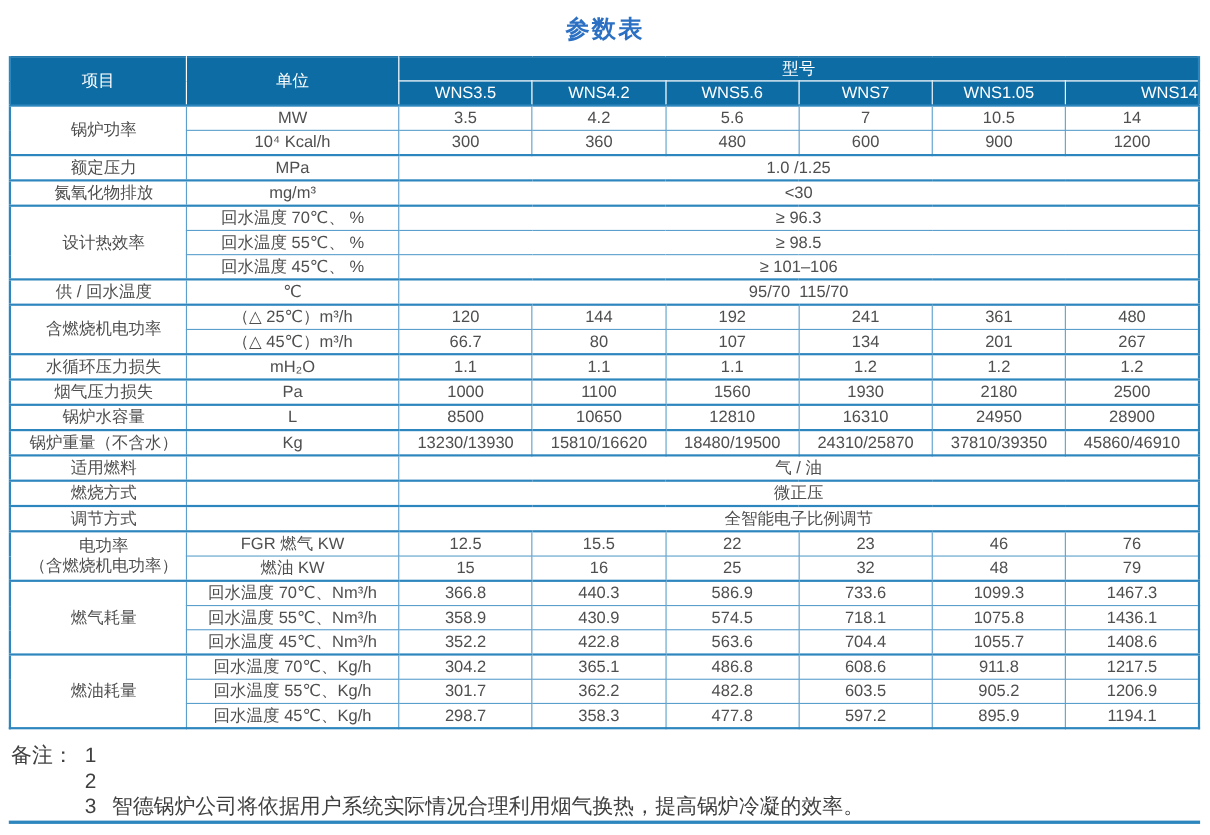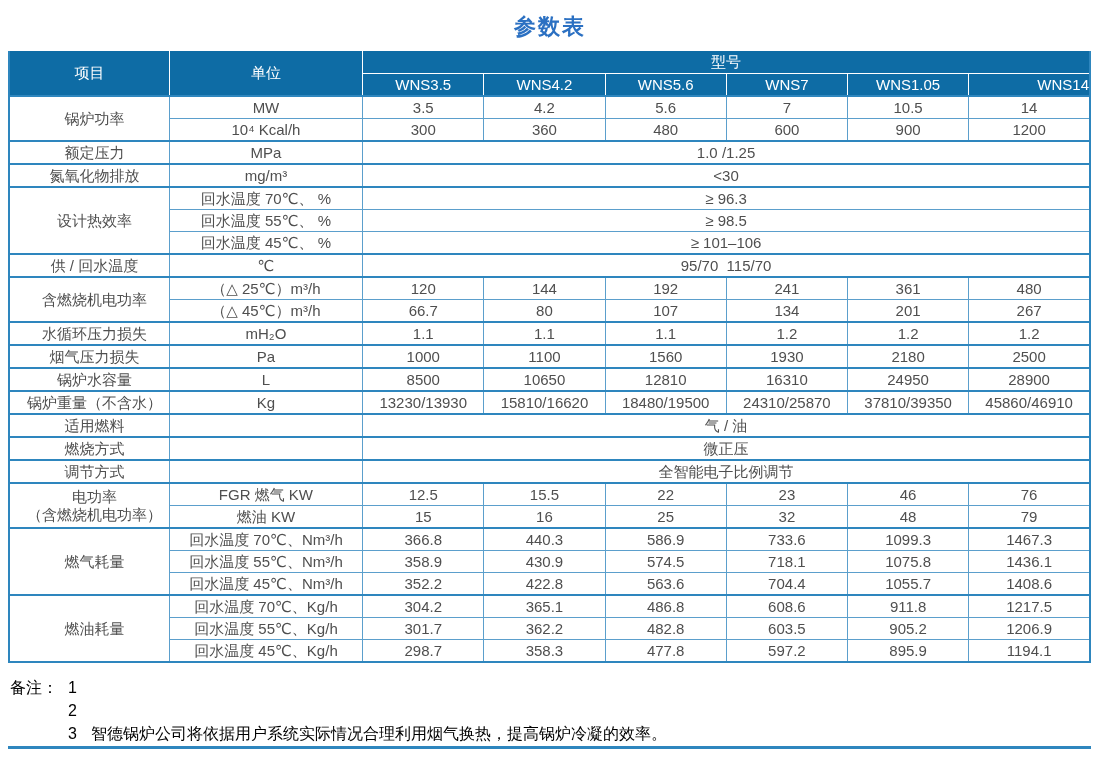--- a/index.html
+++ b/index.html
@@ -40,21 +40,21 @@
     height:21px;padding:0 2px;
     text-align:center;
     white-space:pre-wrap;
     background:#fff;
   }
   tbody tr.gs td{border-top:2px solid #2e86be;}
   tbody td.item{white-space:pre-line;line-height:18px;padding-left:12px;}
   .notes{
     display:flex;
     margin:13px 0 0 10px;
-    font-size:16px;line-height:23px;color:#000000;
+    font-size:19px;line-height:23px;color:#404040;
   }
   .notes .notes-label{flex:none;}
   .notes .note{display:flex;}
   .notes .num{flex:none;margin:0 14px 0 10px;}
   .bottom-rule{
     position:absolute;left:8px;top:742px;
     width:1083px;height:3px;background:#2e86be;
   }
 </style>
 </head>

